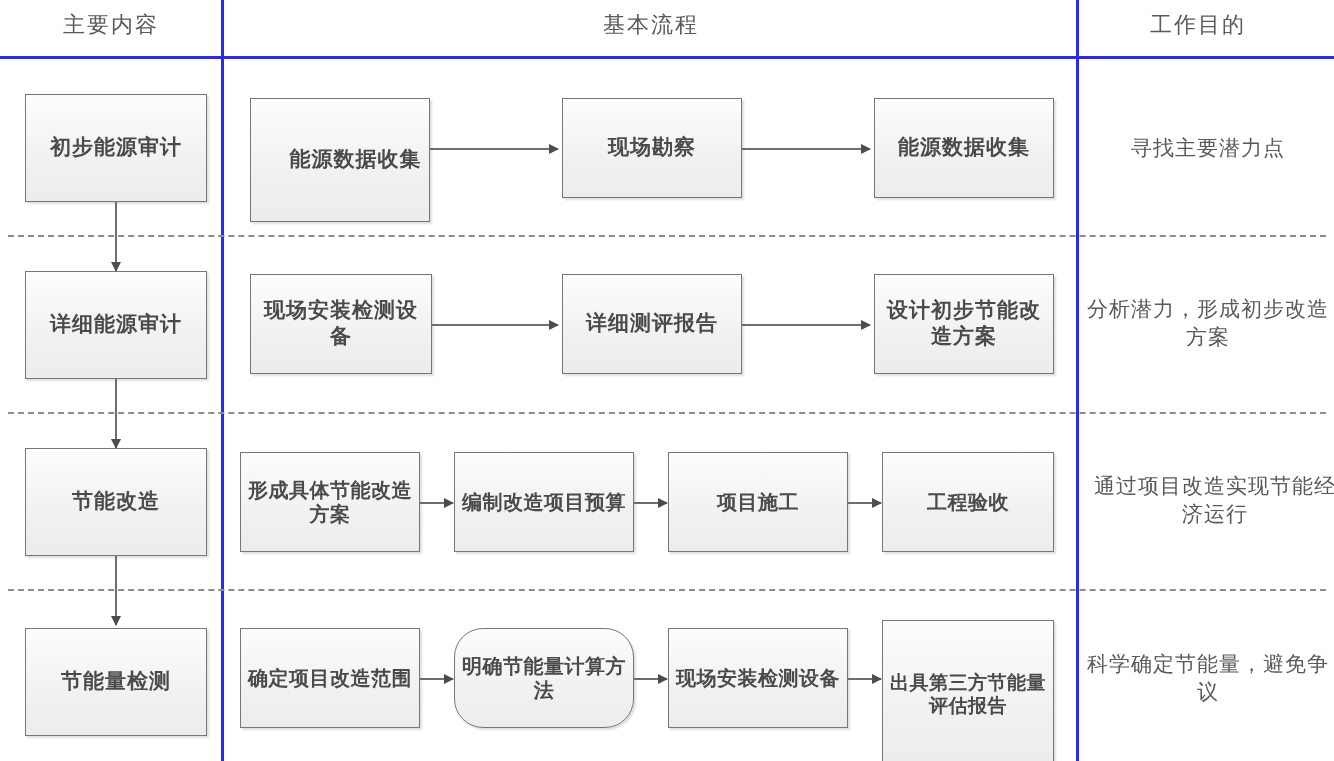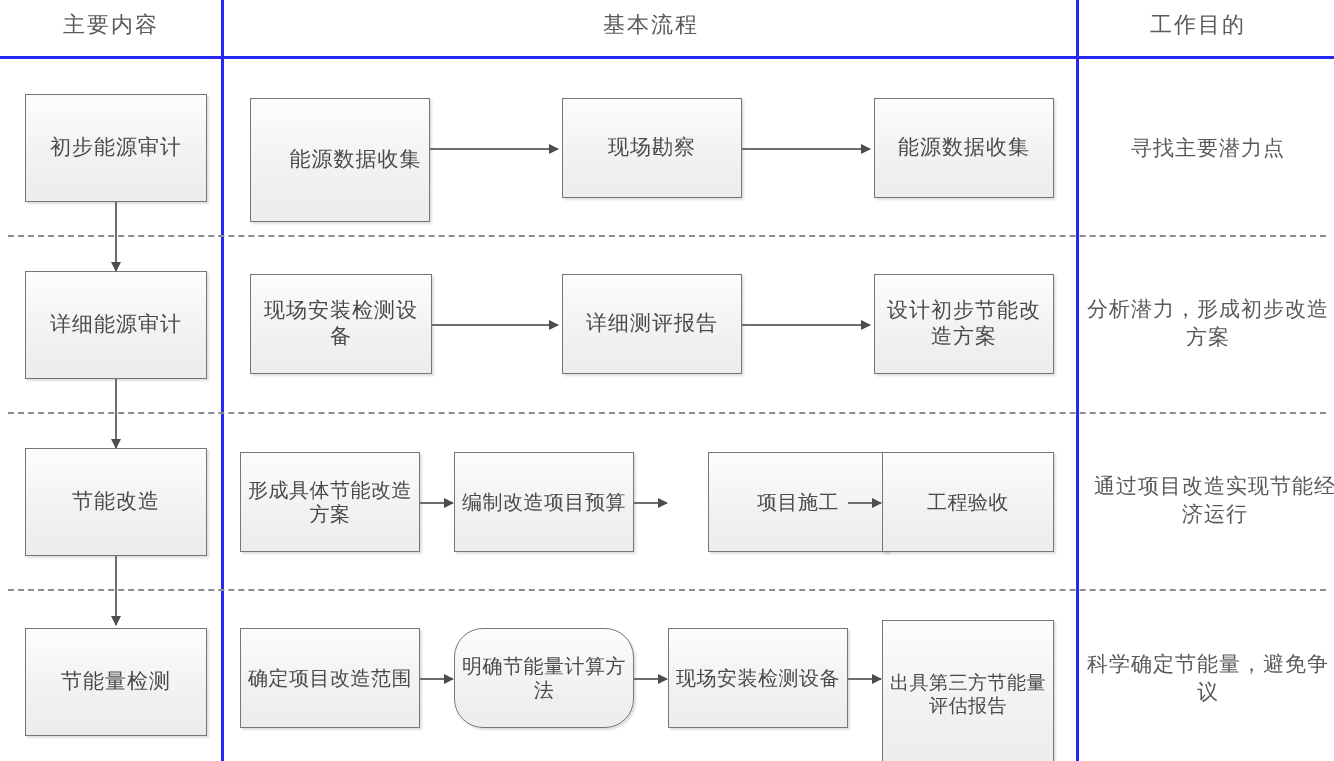--- a/index.html
+++ b/index.html
@@ -60,20 +60,21 @@
     box-shadow: 2px 2px 2px rgba(0,0,0,0.13);
     display: flex;
     align-items: center;
     justify-content: center;
     text-align: center;
     color: #4a4a4a;
     font-size: 21px;
     line-height: 1.22;
     letter-spacing: 1px;
     padding: 2px 4px;
+    font-weight: bold;
   }
   .node.small { font-size: 20px; letter-spacing: 0.5px; }
 
   
   .purpose {
     position: absolute;
     text-align: center;
     color: #595959;
     font-size: 21px;
     line-height: 1.35;
@@ -166,21 +167,21 @@
   <div class="v-arrow" style="left:115px; top:412px; height:36px;"></div>
 
   <div class="node" style="left:25px; top:448px; width:182px; height:108px;">节能改造</div>
 
   <div class="node small" style="left:240px; top:452px; width:180px; height:100px;">形成具体节能改造方案</div>
   <div class="h-arrow" style="left:420px; top:502px; width:33px;"></div>
 
   <div class="node small" style="left:454px; top:452px; width:180px; height:100px;">编制改造项目预算</div>
   <div class="h-arrow" style="left:634px; top:502px; width:33px;"></div>
 
-  <div class="node small" style="left:668px; top:452px; width:180px; height:100px;margin-left:40px;">项目施工</div>
+  <div class="node small" style="left:668px; top:452px; width:180px; height:100px;">项目施工</div>
   <div class="h-arrow" style="left:848px; top:502px; width:33px;"></div>
 
   <div class="node small" style="left:882px; top:452px; width:172px; height:100px;">工程验收</div>
 
   <div class="purpose" style="left:1082px; top:472px; width:250px;margin-left:8px;">通过项目改造实现节能经济运行</div>
 
   <div class="v-stub" style="left:115px; top:556px; height:33px;"></div>
   <div class="v-arrow" style="left:115px; top:589px; height:36px;"></div>
 
   <div class="node" style="left:25px; top:628px; width:182px; height:108px;">节能量检测</div>

